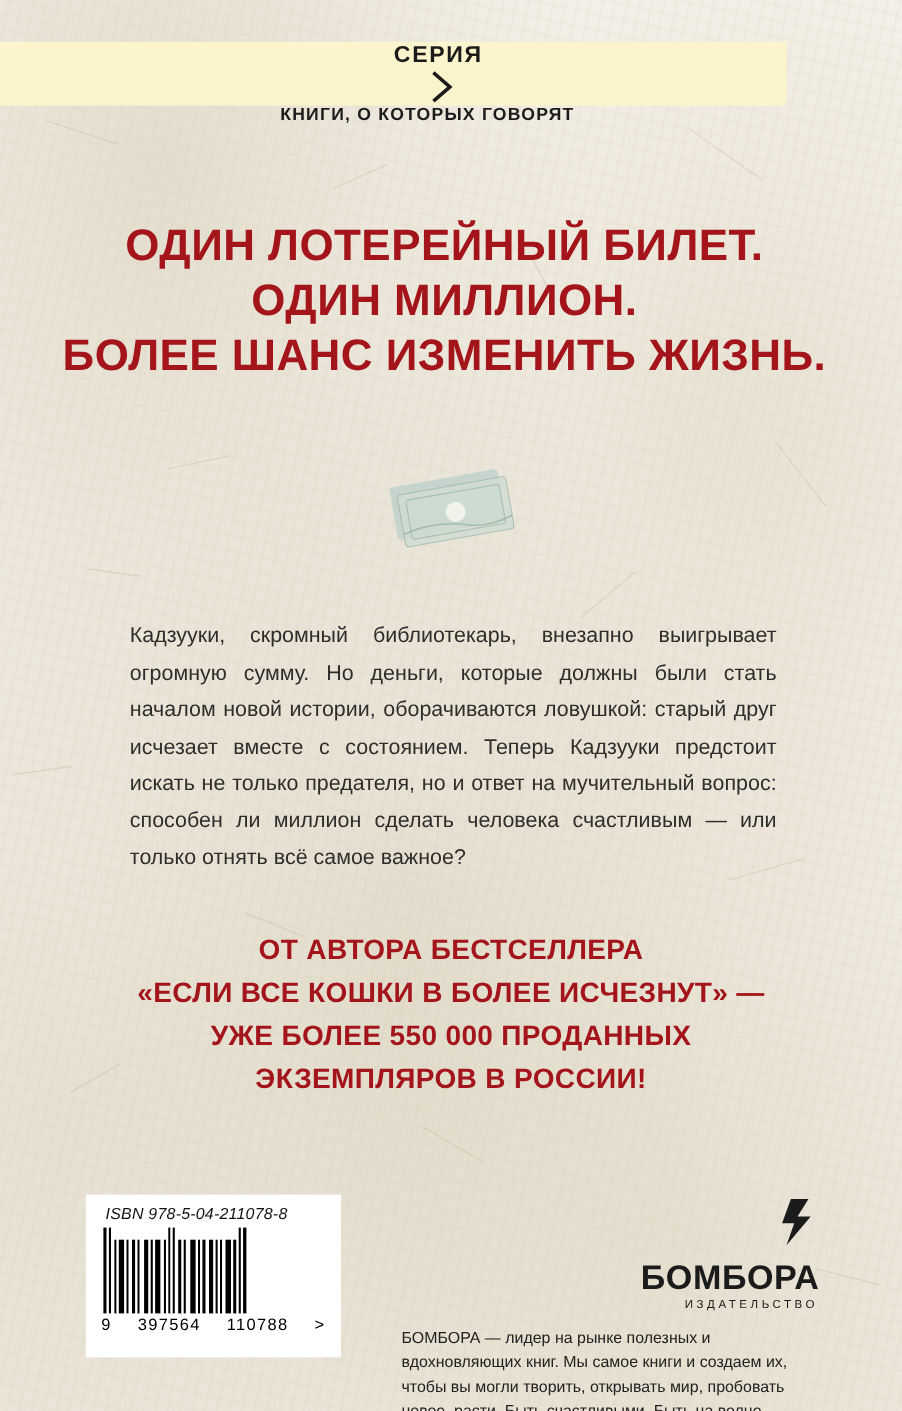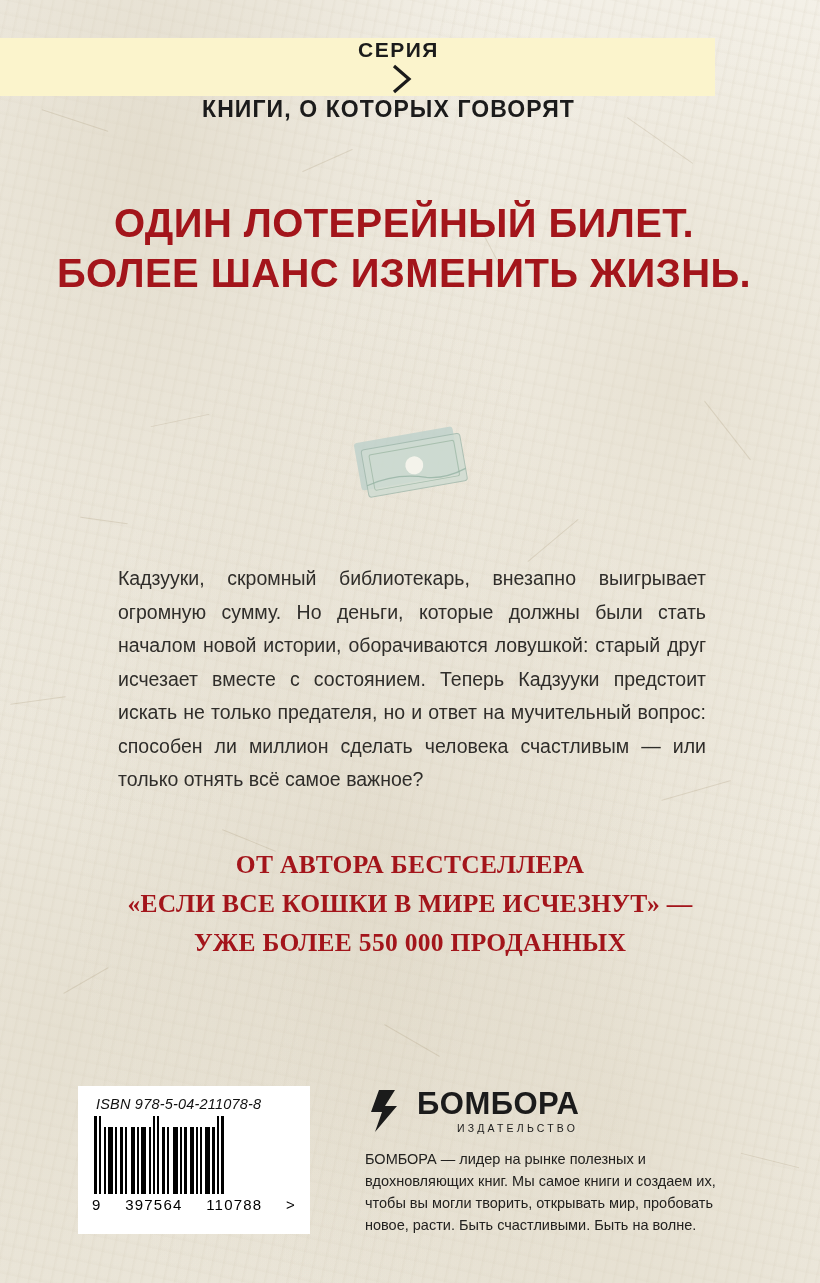--- a/index.html
+++ b/index.html
@@ -68,21 +68,21 @@
     padding-left: 82px;
   }
   .series-chevron {
     margin-left: 88px;
     display: flex;
     align-items: center;
     color: #1b1b1b;
   }
   .series-title {
     font-weight: bold;
-    font-size: 23px;
+    font-size: 16px;
     letter-spacing: 1.1px;
     color: #1b1b1b;
     margin-left: 62px;
   }
 
   
   .headline {
     position: absolute;
     top: 198px;
     left: 0;
@@ -123,21 +123,20 @@
     position: absolute;
     top: 845px;
     left: 0;
     width: 820px;
     text-align: center;
     color: #a3151b;
     font-weight: bold;
     font-size: 25.5px;
     line-height: 39px;
     letter-spacing: 0.3px;
-    font-family: Liberation Serif, serif;
   }
 
   
   .isbn-block {
     position: absolute;
     left: 78px;
     top: 1086px;
     width: 232px;
     height: 148px;
     background: #ffffff;
@@ -178,20 +177,21 @@
   .publisher {
     position: absolute;
     left: 365px;
     top: 1088px;
     width: 380px;
   }
   .pub-logo-row {
     display: flex;
     align-items: flex-end;
     gap: 12px;
+    flex-direction: column;
   }
   .pub-mark { width: 40px; height: 46px; }
   .pub-name {
     font-weight: bold;
     font-size: 31px;
     letter-spacing: .5px;
     color: #1b1b1b;
     line-height: 1;
   }
   .pub-sub {
@@ -235,41 +235,43 @@
     <div class="series-chevron">
       <svg width="26" height="34" viewBox="0 0 26 34" aria-hidden="true">
         <polyline points="5,4 20,17 5,30" fill="none" stroke="#1b1b1b" stroke-width="3.2"></polyline>
       </svg>
     </div>
     <div class="series-title">КНИГИ, О КОТОРЫХ ГОВОРЯТ</div>
   </div>
 
   <div class="headline">
     <div>ОДИН ЛОТЕРЕЙНЫЙ БИЛЕТ.</div>
+    <div>ОДИН МИЛЛИОН.</div>
     <div>БОЛЕЕ ШАНС ИЗМЕНИТЬ ЖИЗНЬ.</div>
   </div>
 
   <div class="money">
     <svg width="140" height="92" viewBox="0 0 140 92" aria-hidden="true">
       <g transform="rotate(-10 70 46)">
         <rect x="18" y="16" width="100" height="48" rx="3" fill="#b9cfc9" opacity="0.75"></rect>
         <rect x="24" y="24" width="100" height="48" rx="3" fill="#cfdcd2" opacity="0.8" stroke="#9fb7ab" stroke-width="1"></rect>
         <rect x="31" y="30" width="86" height="36" rx="2" fill="none" stroke="#a8bfae" stroke-width="1"></rect>
         <circle cx="74" cy="48" r="9" fill="#f6f4ec" opacity="0.95"></circle>
         <path d="M24 60 q30 -8 60 2 q18 5 40 -2" fill="none" stroke="#8fae9e" stroke-width="1.3" opacity="0.7"></path>
       </g>
     </svg>
   </div>
 
   <div class="blurb">Кадзууки, скромный библиотекарь, внезапно выигрывает огромную сумму. Но деньги, которые должны были стать началом новой истории, оборачиваются ловушкой: старый друг исчезает вместе с состоянием. Теперь Кадзууки предстоит искать не только предателя, но и ответ на мучительный вопрос: способен ли миллион сделать человека счастливым — или только отнять всё самое важное?</div>
 
   <div class="promo">
     <div>ОТ АВТОРА БЕСТСЕЛЛЕРА</div>
-    <div>«ЕСЛИ ВСЕ КОШКИ В МИРЕ ИСЧЕЗНУТ» —</div>
+    <div>«ЕСЛИ ВСЕ КОШКИ В БОЛЕЕ ИСЧЕЗНУТ» —</div>
     <div>УЖЕ БОЛЕЕ 550 000 ПРОДАННЫХ</div>
+    <div>ЭКЗЕМПЛЯРОВ В РОССИИ!</div>
   </div>
 
   <div class="isbn-block">
     <div class="isbn-text">ISBN 978-5-04-211078-8</div>
     <div class="barcode">
       <span class="tall" style="width:3px"></span>
         <span style="width:2px;background:#fff"></span>
       <span class="tall" style="width:2px"></span>
         <span style="width:3px;background:#fff"></span>
       <span class="short" style="width:2px"></span>

